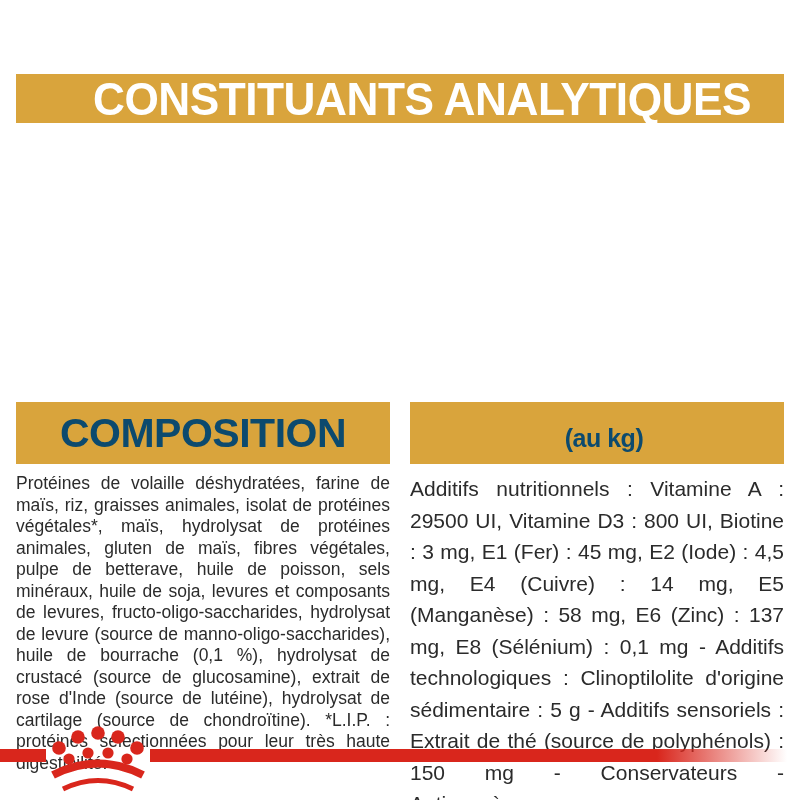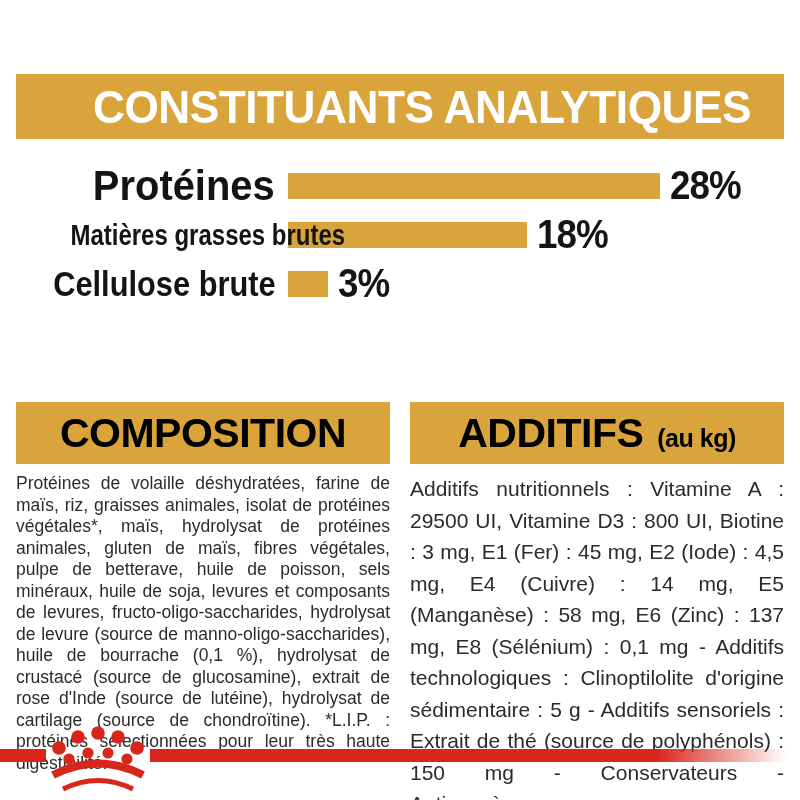--- a/index.html
+++ b/index.html
@@ -1,42 +1,42 @@
 <!DOCTYPE html>
 <html style="--gold: #D9A43C; --red: #D9261C;"><head>
 <meta charset="utf-8">
 <style>
   :root { --gold:#D9A43C; --red:#D9261C; --ink:#1d1d1b; }
   * { box-sizing: border-box; margin: 0; padding: 0; }
   html,body { width:800px; height:800px; background:#fff; font-family:"Liberation Sans", sans-serif; }
   .page { position:relative; width:800px; height:800px; background:#fff; overflow:hidden; }
 
   
-  .header-band { position:absolute; left:16px; top:74px; width:768px; height:65px;
+  .header-band { position:absolute; left:16px; top:74px; width:768px; height:49px;
     background:var(--gold); display:flex; align-items:center; justify-content:center;padding-left:43px; }
   .header-title { color:#fff; font-weight:bold; font-size:47px; letter-spacing:-0.5px;
     white-space:nowrap; transform:scaleX(0.94); }
 
   
   .chart { position:absolute; left:16px; top:161px; width:768px; }
   .chart-row { display:flex; align-items:center; height:49px; }
   .chart-label { width:272px; flex:none; text-align:right; padding-right:14px;
     font-weight:bold; color:#141414; white-space:nowrap; transform-origin:right center; }
   .chart-row:nth-child(1) .chart-label { font-size:42px; transform:scaleX(0.95); }
   .chart-row:nth-child(2) .chart-label { font-size:30px; transform:scaleX(0.80); }
   .chart-row:nth-child(3) .chart-label { font-size:35px; transform:scaleX(0.88); }
   .bar-area { flex:1; display:flex; align-items:center; height:100%; }
   .bar { height:26px; background:var(--gold); flex:none; }
   .bar-value { font-weight:bold; font-size:40px; color:#141414; margin-left:10px;
     letter-spacing:-1px; white-space:nowrap; transform:scaleX(0.92); transform-origin:left center; }
 
   
   .sections { position:absolute; left:16px; top:402px; width:768px; display:flex; gap:20px; }
   .col { flex:1; min-width:0; }
-  .section-header { height:62px; background:var(--gold); color:#000000; display:flex;
+  .section-header { height:62px; background:var(--gold); color:#0c4a6e; display:flex;
     align-items:center; justify-content:center; font-weight:bold; font-size:41px;
     letter-spacing:-0.5px; white-space:nowrap; }
   .section-header .suffix { font-size:25px; margin-left:14px; position:relative; top:5px; }
   .section-body { margin-top:9px; color:#2b2b2b; text-align:justify; }
   .section-body.composition { font-size:17.5px; line-height:1.23; }
   .section-body.additifs { font-size:21px; line-height:1.5; }
 
   
   .line-left { position:absolute; left:0; top:749px; width:46px; height:13px; background:var(--red); }
   .line-right { position:absolute; left:150px; top:749px; width:650px; height:13px;
@@ -47,54 +47,30 @@
 </style>
 </head>
 <body>
 
 <div class="page">
 
   <div class="header-band">
     <span class="header-title">CONSTITUANTS ANALYTIQUES</span>
   </div>
 
-  <div class="chart">
-      <div class="chart-row">
-        <div class="chart-label">Protéines</div>
-        <div class="bar-area">
-          <div class="bar" style="width: 372px; background: rgb(217, 164, 60);"></div>
-          <div class="bar-value">28%</div>
-        </div>
-      </div>
-      <div class="chart-row">
-        <div class="chart-label">Matières grasses brutes</div>
-        <div class="bar-area">
-          <div class="bar" style="width: 239px; background: rgb(217, 164, 60);"></div>
-          <div class="bar-value">18%</div>
-        </div>
-      </div>
-      <div class="chart-row">
-        <div class="chart-label">Cellulose brute</div>
-        <div class="bar-area">
-          <div class="bar" style="width: 40px; background: rgb(217, 164, 60);"></div>
-          <div class="bar-value">3%</div>
-        </div>
-      </div>
-    </div>
 
   <div class="sections">
     <section class="col">
       <div class="section-header">
         <span>COMPOSITION</span>
       </div>
       <p class="section-body composition">Protéines de volaille déshydratées, farine de maïs, riz, graisses animales, isolat de protéines végétales*, maïs, hydrolysat de protéines animales, gluten de maïs, fibres végétales, pulpe de betterave, huile de poisson, sels minéraux, huile de soja, levures et composants de levures, fructo-oligo-saccharides, hydrolysat de levure (source de manno-oligo-saccharides), huile de bourrache (0,1 %), hydrolysat de crustacé (source de glucosamine), extrait de rose d'Inde (source de lutéine), hydrolysat de cartilage (source de chondroïtine). *L.I.P. : protéines sélectionnées pour leur très haute digestibilité.</p>
     </section>
     <section class="col">
       <div class="section-header">
-        <span>ADDITIFS</span>
         <span class="suffix">(au kg)</span>
       </div>
       <p class="section-body additifs">Additifs nutritionnels : Vitamine A : 29500 UI, Vitamine D3 : 800 UI, Biotine : 3 mg, E1 (Fer) : 45 mg, E2 (Iode) : 4,5 mg, E4 (Cuivre) : 14 mg, E5 (Manganèse) : 58 mg, E6 (Zinc) : 137 mg, E8 (Sélénium) : 0,1 mg - Additifs technologiques : Clinoptilolite d'origine sédimentaire : 5 g - Additifs sensoriels : Extrait de thé (source de polyphénols) : 150 mg - Conservateurs - Antioxygènes.</p>
     </section>
   </div>
 
   <div class="line-left"></div>
   <div class="line-right"></div>
 
   <svg class="crown" viewBox="0 0 96 70" aria-hidden="true">

